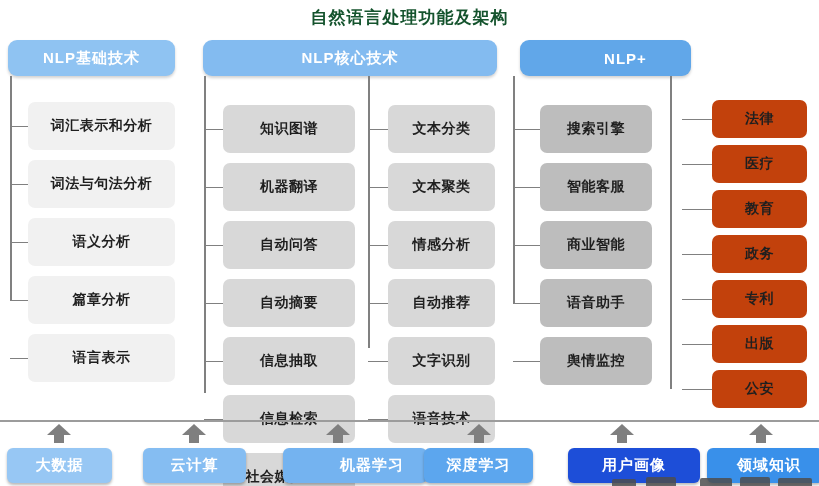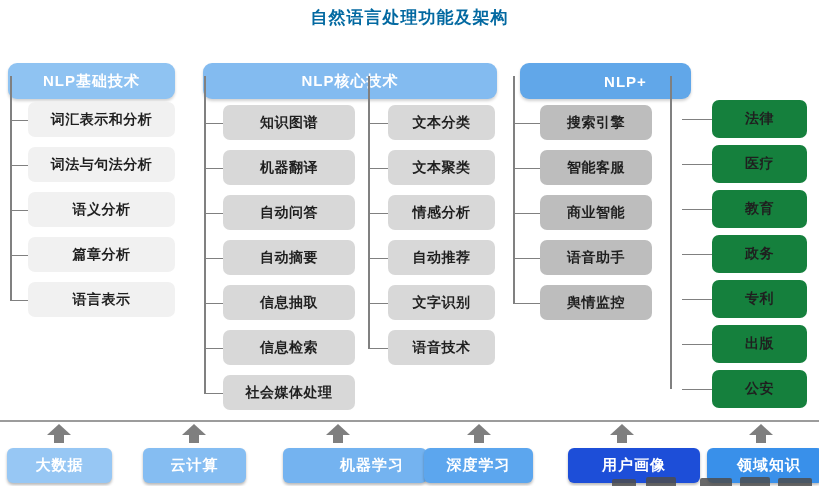--- a/index.html
+++ b/index.html
@@ -2,56 +2,55 @@
 <html><head>
 <meta charset="utf-8">
 <style>
   html,body { margin:0; padding:0; background:#fff; }
   .stage {
     position:relative; width:819px; height:486px; background:#ffffff;
     font-family:"Liberation Sans","DejaVu Sans",sans-serif; overflow:hidden;
   }
   .diagram-title {
     position:absolute; left:0; right:0; top:6px; text-align:center;
-    font-size:17px; font-weight:bold; color:#0369a1; letter-spacing:1px;
+    font-size:17px; font-weight:bold; color:#14532d; letter-spacing:1px;
   }
   
   .hdr {
     position:absolute; top:40px; height:36px; border-radius:9px;
     display:flex; align-items:center; justify-content:center;
     color:#fff; font-size:15px; font-weight:600; letter-spacing:1px;
     box-shadow:0 2px 3px rgba(0,0,0,0.18);
-    margin-top:23px;
   }
   .hdr1 { left:8px;   width:167px; background:#8FC3F2; }
   .hdr2 { left:203px; width:294px; background:#83BBF0; }
   .hdr3 { left:520px; width:131px; background:#61A7E9;padding-left:40px; }
   .hdr4 { left:678px; width:130px; background:#3C8EE3; }
   
   .col { position:absolute; display:flex; flex-direction:column; gap:10px; }
   .col1  { left:28px;  top:102px; width:147px; }
   .col2l { left:223px; top:105px; width:132px; }
   .col2r { left:388px; top:105px; width:107px; }
   .col3  { left:540px; top:105px; width:112px; }
   .col4  { left:700px; top:100px; width:107px; gap:7px; }
   .node {
-    position:relative; height:35px; border-radius:7px;
+    position:relative; height:48px; border-radius:7px;
     display:flex; align-items:center; justify-content:center;
     font-size:14px; font-weight:600; color:#1f1f1f; letter-spacing:0.5px;
   }
   .col4 .node { height:38px; }
   .node::before {
     content:""; position:absolute; top:50%; height:0;
     border-top:1.5px solid #808080;
   }
   .col1  .node { background:#F1F1F1; }
   .col2l .node { background:#D8D8D8; }
   .col2r .node { background:#D8D8D8; }
   .col3  .node { background:#BDBDBD; }
-  .col4  .node { background:#15803d;margin-left:12px; }
+  .col4  .node { background:#c2410c;margin-left:12px; }
   .col1  .node::before { left:-18px; width:18px; }
   .col2l .node::before { left:-19px; width:19px; }
   .col2r .node::before { left:-20px; width:20px; }
   .col3  .node::before { left:-27px; width:27px; }
   .col4  .node::before { left:-30px; width:30px; }
   
   .vline { position:absolute; width:1.5px; background:#808080; }
   .v1  { left:10px;  top:76px; height:224px; }
   .v2l { left:204px; top:76px; height:317px; }
   .v2r { left:368px; top:76px; height:272px; }

